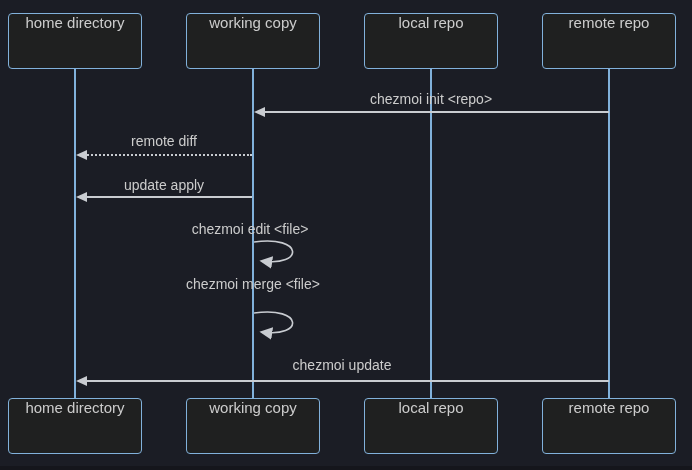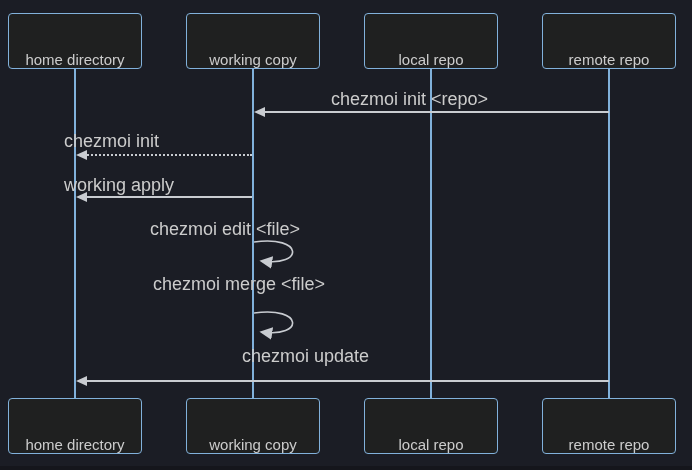--- a/index.html
+++ b/index.html
@@ -32,30 +32,31 @@
   }
   .actor {
     position: absolute;
     width: 134px;
     height: 56px;
     background: var(--actor-fill, #1f2020);
     border: 1px solid var(--actor-border, #81b1db);
     border-radius: 4px;
     box-sizing: border-box;
     display: flex;
-    align-items: flex-end;
+    align-items: flex-start;
     justify-content: center;
     color: var(--text-color, #ccc);
     font-size: 15px;
   }
   .msg-label {
     position: absolute;
     width: 200px;
+    text-align: center;
     color: var(--text-color, #ccc);
-    font-size: 18px;
+    font-size: 14px;
     line-height: 16px;
     white-space: nowrap;
   }
   .msg-line {
     position: absolute;
     height: 0;
     border-top: 2px solid var(--signal-line, #c9ccd1);
   }
   .msg-line.dotted { border-top-style: dotted; }
   .arrow-left {
@@ -106,41 +107,41 @@
     <span>remote repo</span>
   </div>
 
   <div>
     <div class="msg-label" style="left:331px;top:91px">chezmoi init &lt;repo&gt;</div>
     <div class="msg-line" style="left:258px;top:111px;width:351px"></div>
     <div class="arrow-left" style="left:254px;top:107px"></div>
   </div>
 
   <div>
-    <div class="msg-label" style="left:64px;top:133px">chezmoi init</div>
+    <div class="msg-label" style="left:64px;top:133px">remote diff</div>
     <div class="msg-line dotted" style="left:80px;top:154px;width:172px"></div>
     <div class="arrow-left" style="left:76px;top:150px"></div>
   </div>
 
   <div>
-    <div class="msg-label" style="left:64px;top:177px">working apply</div>
+    <div class="msg-label" style="left:64px;top:177px">update apply</div>
     <div class="msg-line" style="left:78px;top:196px;width:174px"></div>
     <div class="arrow-left" style="left:76px;top:192px"></div>
   </div>
 
   <div>
     <div class="msg-label" style="left:150px;top:221px">chezmoi edit &lt;file&gt;</div>
   </div>
 
   <div>
     <div class="msg-label" style="left:153px;top:276px">chezmoi merge &lt;file&gt;</div>
   </div>
 
   <div>
-    <div class="msg-label" style="left:242px;top:348px">chezmoi update</div>
+    <div class="msg-label" style="left:242px;top:357px">chezmoi update</div>
     <div class="msg-line" style="left:78px;top:380px;width:531px"></div>
     <div class="arrow-left" style="left:76px;top:376px"></div>
   </div>
 
   <svg class="loop-overlay" width="692" height="470" viewBox="0 0 692 470">
     <defs>
       <marker id="arrowhead" viewBox="0 0 10 10" refX="8" refY="5" markerWidth="8" markerHeight="8" orient="auto-start-reverse">
         <path d="M0,0 L10,5 L0,10 z" style="fill: var(--signal-line, #c9ccd1);"></path>
       </marker>
     </defs>

